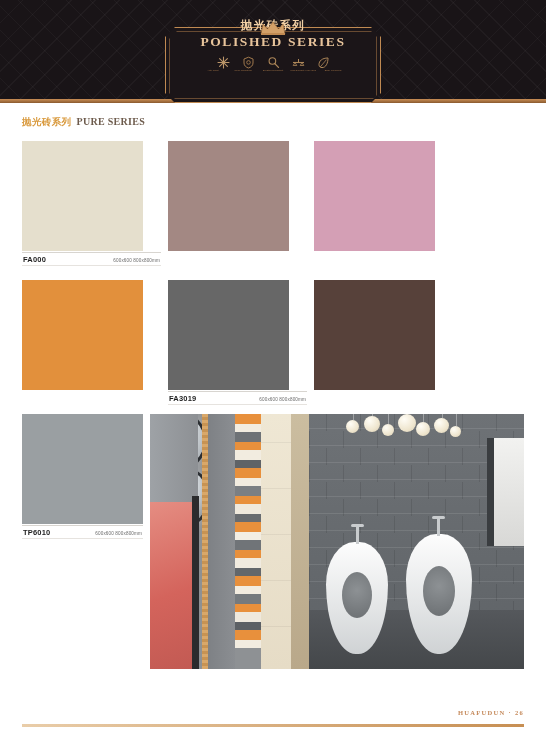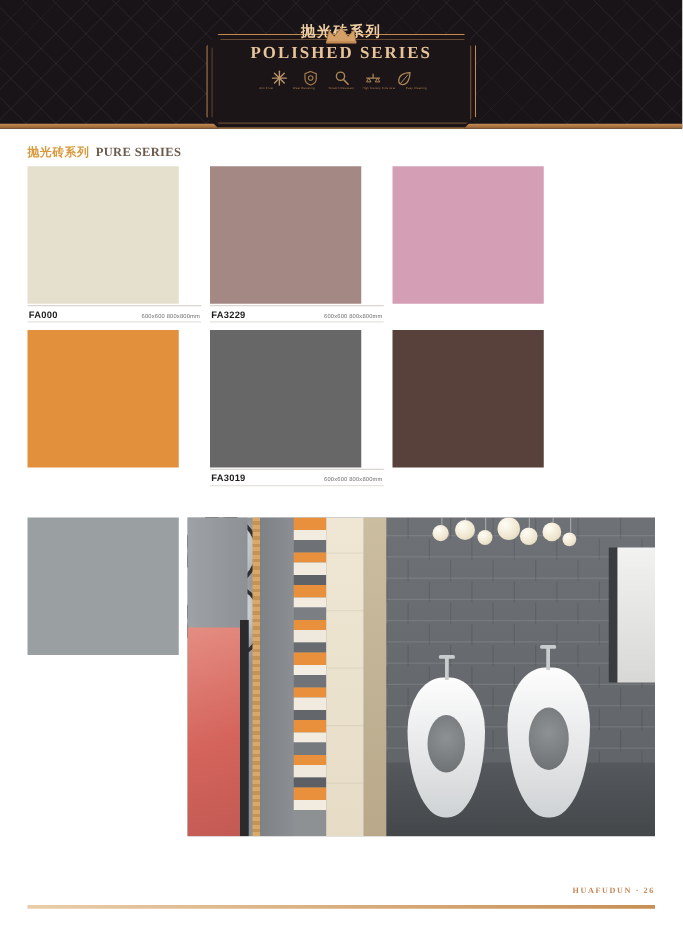--- a/index.html
+++ b/index.html
@@ -73,21 +73,21 @@
   .sectitle{
     position:absolute; left:22px; top:116px;
     display:flex; align-items:baseline; gap:5px;
   }
   .sectitle .cn{ color:#d99a3e; font-size:9.5px; font-weight:bold; letter-spacing:.4px; }
   .sectitle .en{ color:#6d5b4c; font-size:10px; font-family:"Liberation Serif",serif; font-weight:bold; letter-spacing:.3px; }
 
   
   .sheet{ position:absolute; left:22px; top:133px; width:502px; }
   .row{ display:flex; gap:7px; margin-bottom:6px; }
-  .cell{ width:139px; }
+  .cell{ width:139px;margin-top:8px; }
   .swatch{ width:121px; height:110px; display:block; }
   .capline{
     display:flex; align-items:baseline; justify-content:space-between;
     border-top:1px solid #d8d5d0; border-bottom:1px solid #e6e3df;
     padding:2px 1px 2px 1px; margin-top:1px; height:14px;
   }
   .code{ font-size:7.5px; font-weight:bold; color:#1d1d1d; letter-spacing:.2px; }
   .size{ font-size:4.6px; color:#6b6b6b; letter-spacing:.15px; }
 
   
@@ -238,24 +238,20 @@
   <div class="row">
     <div class="cell">
       <div class="swatch" style="background: rgb(229, 223, 205);"></div>
       <div class="capline">
         <span class="code">FA000</span>
         <span class="size">600x600  800x800mm</span>
       </div>
     </div>
     <div class="cell">
       <div class="swatch" style="background: rgb(163, 136, 131);"></div>
-      <div class="capline">
-        <span class="code">FA3229</span>
-        <span class="size">600x600  800x800mm</span>
-      </div>
     </div>
     <div class="cell">
       <div class="swatch" style="background: rgb(212, 159, 181);"></div>
     </div>
   </div>
 
   <div class="row">
     <div class="cell">
       <div class="swatch" style="background: rgb(226, 144, 60);"></div>
     </div>
@@ -270,20 +266,24 @@
       <div class="swatch" style="background: rgb(87, 65, 58);"></div>
     </div>
   </div>
 </div>
 
 <div class="bottom">
 
   <div class="leftcol">
     <div>
       <div class="tpswatch" style="background: rgb(154, 159, 162);"></div>
+      <div class="capline">
+        <span class="code">TP6010</span>
+        <span class="size">600x600  800x800mm</span>
+      </div>
     </div>
     <div style="height:6px"></div>
   </div>
 
   <div class="photo">
     <div class="ph darkwall" id="brickwall">
         <div class="brickrow" style="left: 0px; top: 14px; width: 215px;"></div>
         <div class="brickrow" style="left: 0px; top: 31px; width: 215px;"></div>
         <div class="brickrow" style="left: 0px; top: 48px; width: 215px;"></div>
         <div class="brickrow" style="left: 0px; top: 65px; width: 215px;"></div>

